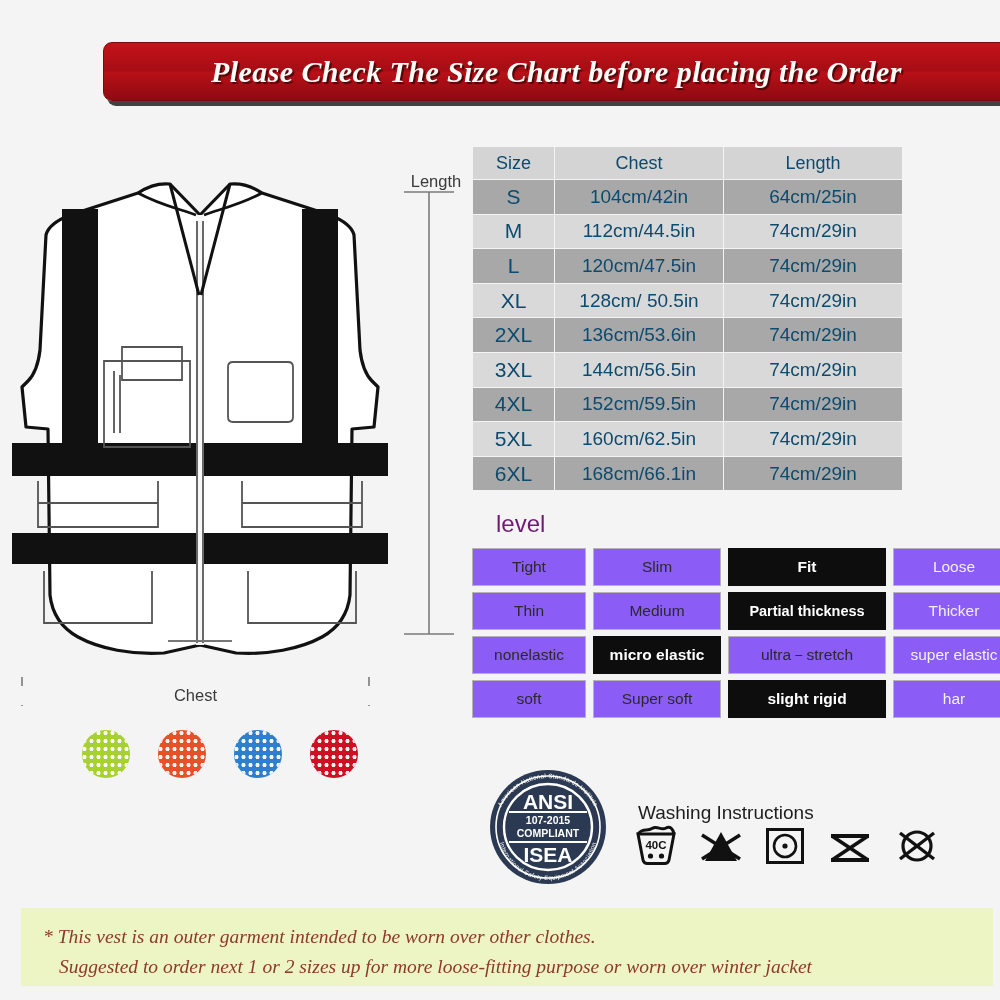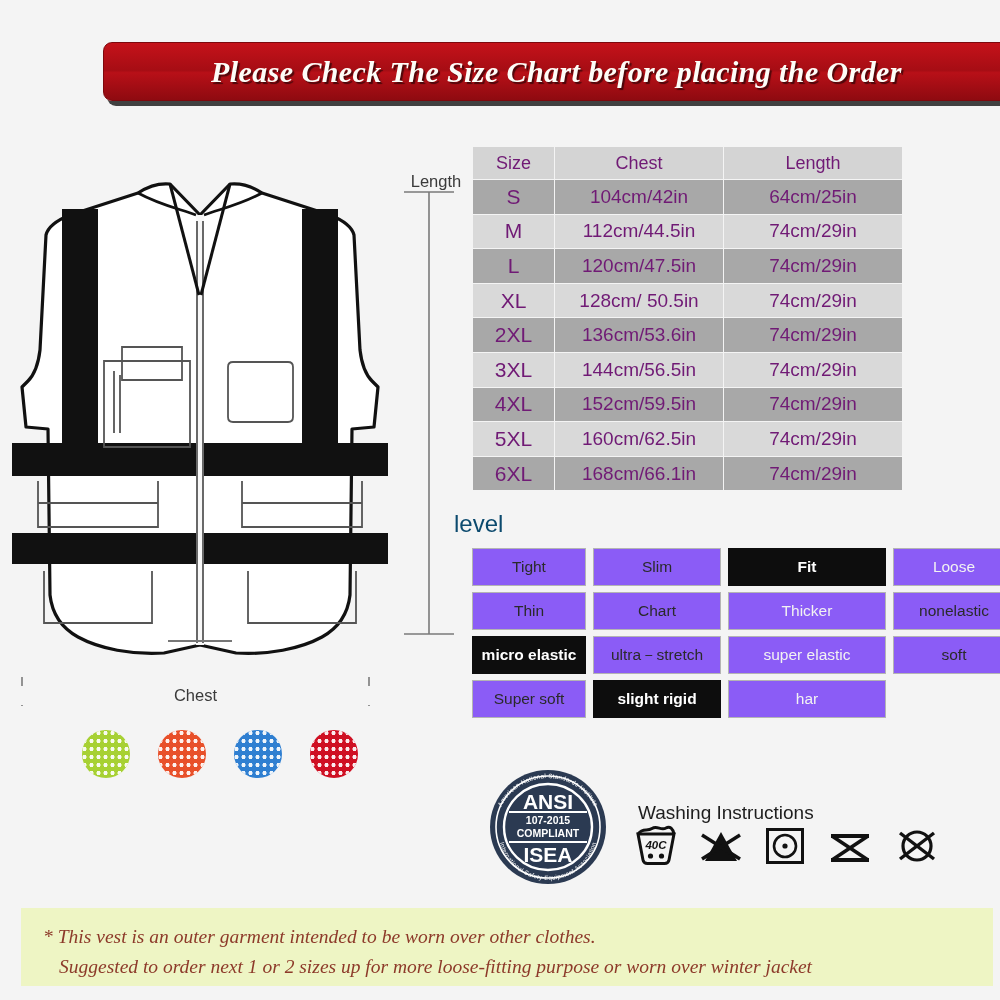--- a/index.html
+++ b/index.html
@@ -55,41 +55,41 @@
     position:absolute;inset:0;
     background-image:
       radial-gradient(circle at 2.5px 3px, rgba(255,255,255,.92) 1.9px, rgba(255,255,255,0) 2.2px);
     background-size:7px 8px;
   }
 
   
   #size-table{
     position:absolute;left:472px;top:146px;
     border-collapse:collapse;
-    font-size:19px;color:#701a75;
+    font-size:19px;color:#0c4a6e;
   }
   #size-table td{
     border:1px solid #f4f4f4;
     text-align:center;
     padding:0;
     height:33.6px;
     font-family:"Liberation Sans", sans-serif;
   }
   #size-table td.c-size{width:81px;}
   #size-table td.c-chest{width:168px;}
   #size-table td.c-len{width:178px;}
   #size-table tr.hdr td{background:#d4d4d4;font-size:18px;height:32px;}
   #size-table tr.dark td{background:#a8a8a8;}
   #size-table tr.light td{background:#d9d9d9;}
   #size-table td.c-size{font-size:21px;}
 
   
   #level-title{
-    position:absolute;left:454px;top:510px;
-    font-size:24px;color:#0c4a6e;
+    position:absolute;left:496px;top:510px;
+    font-size:24px;color:#701a75;
   }
   #level-grid{
     position:absolute;left:472px;top:548px;
     display:grid;
     grid-template-columns:114px 128px 158px 122px;
     gap:6px 7px;
   }
   .lv-cell{
     height:38px;
     display:flex;align-items:center;justify-content:center;
@@ -107,21 +107,21 @@
   .lv-cell.wide{font-size:14.5px;}
 
   
   #ansi-badge{position:absolute;left:478px;top:768px;width:140px;height:118px;}
 
   
   #wash-title{
     position:absolute;left:638px;top:802px;
     font-size:19px;color:#1d1d1d;
   }
-  #wash-icons{position:absolute;left:634px;top:824px;display:flex;align-items:flex-start;gap:20px;font-style:italic;}
+  #wash-icons{position:absolute;left:634px;top:824px;display:flex;align-items:flex-start;gap:20px;}
 
   
   #footer{
     position:absolute;left:21px;top:908px;width:972px;height:78px;
     background:#eef5c4;
     box-sizing:border-box;
     padding:14px 18px 0 22px;
   }
   #footer p{
     margin:0;
@@ -287,21 +287,22 @@
     </tbody>
 </table>
 
 <div id="level-title">level</div>
 <div id="level-grid">
     <div class="lv-cell">Tight</div>
     <div class="lv-cell">Slim</div>
     <div class="lv-cell sel">Fit</div>
     <div class="lv-cell muted">Loose</div>
     <div class="lv-cell">Thin</div>
-    <div class="lv-cell">Chart</div>
+    <div class="lv-cell">Medium</div>
+    <div class="lv-cell sel wide">Partial thickness</div>
     <div class="lv-cell muted">Thicker</div>
     <div class="lv-cell">nonelastic</div>
     <div class="lv-cell sel">micro elastic</div>
     <div class="lv-cell">ultra－stretch</div>
     <div class="lv-cell muted">super elastic</div>
     <div class="lv-cell">soft</div>
     <div class="lv-cell">Super soft</div>
     <div class="lv-cell sel">slight rigid</div>
     <div class="lv-cell muted">har</div>
   </div>

